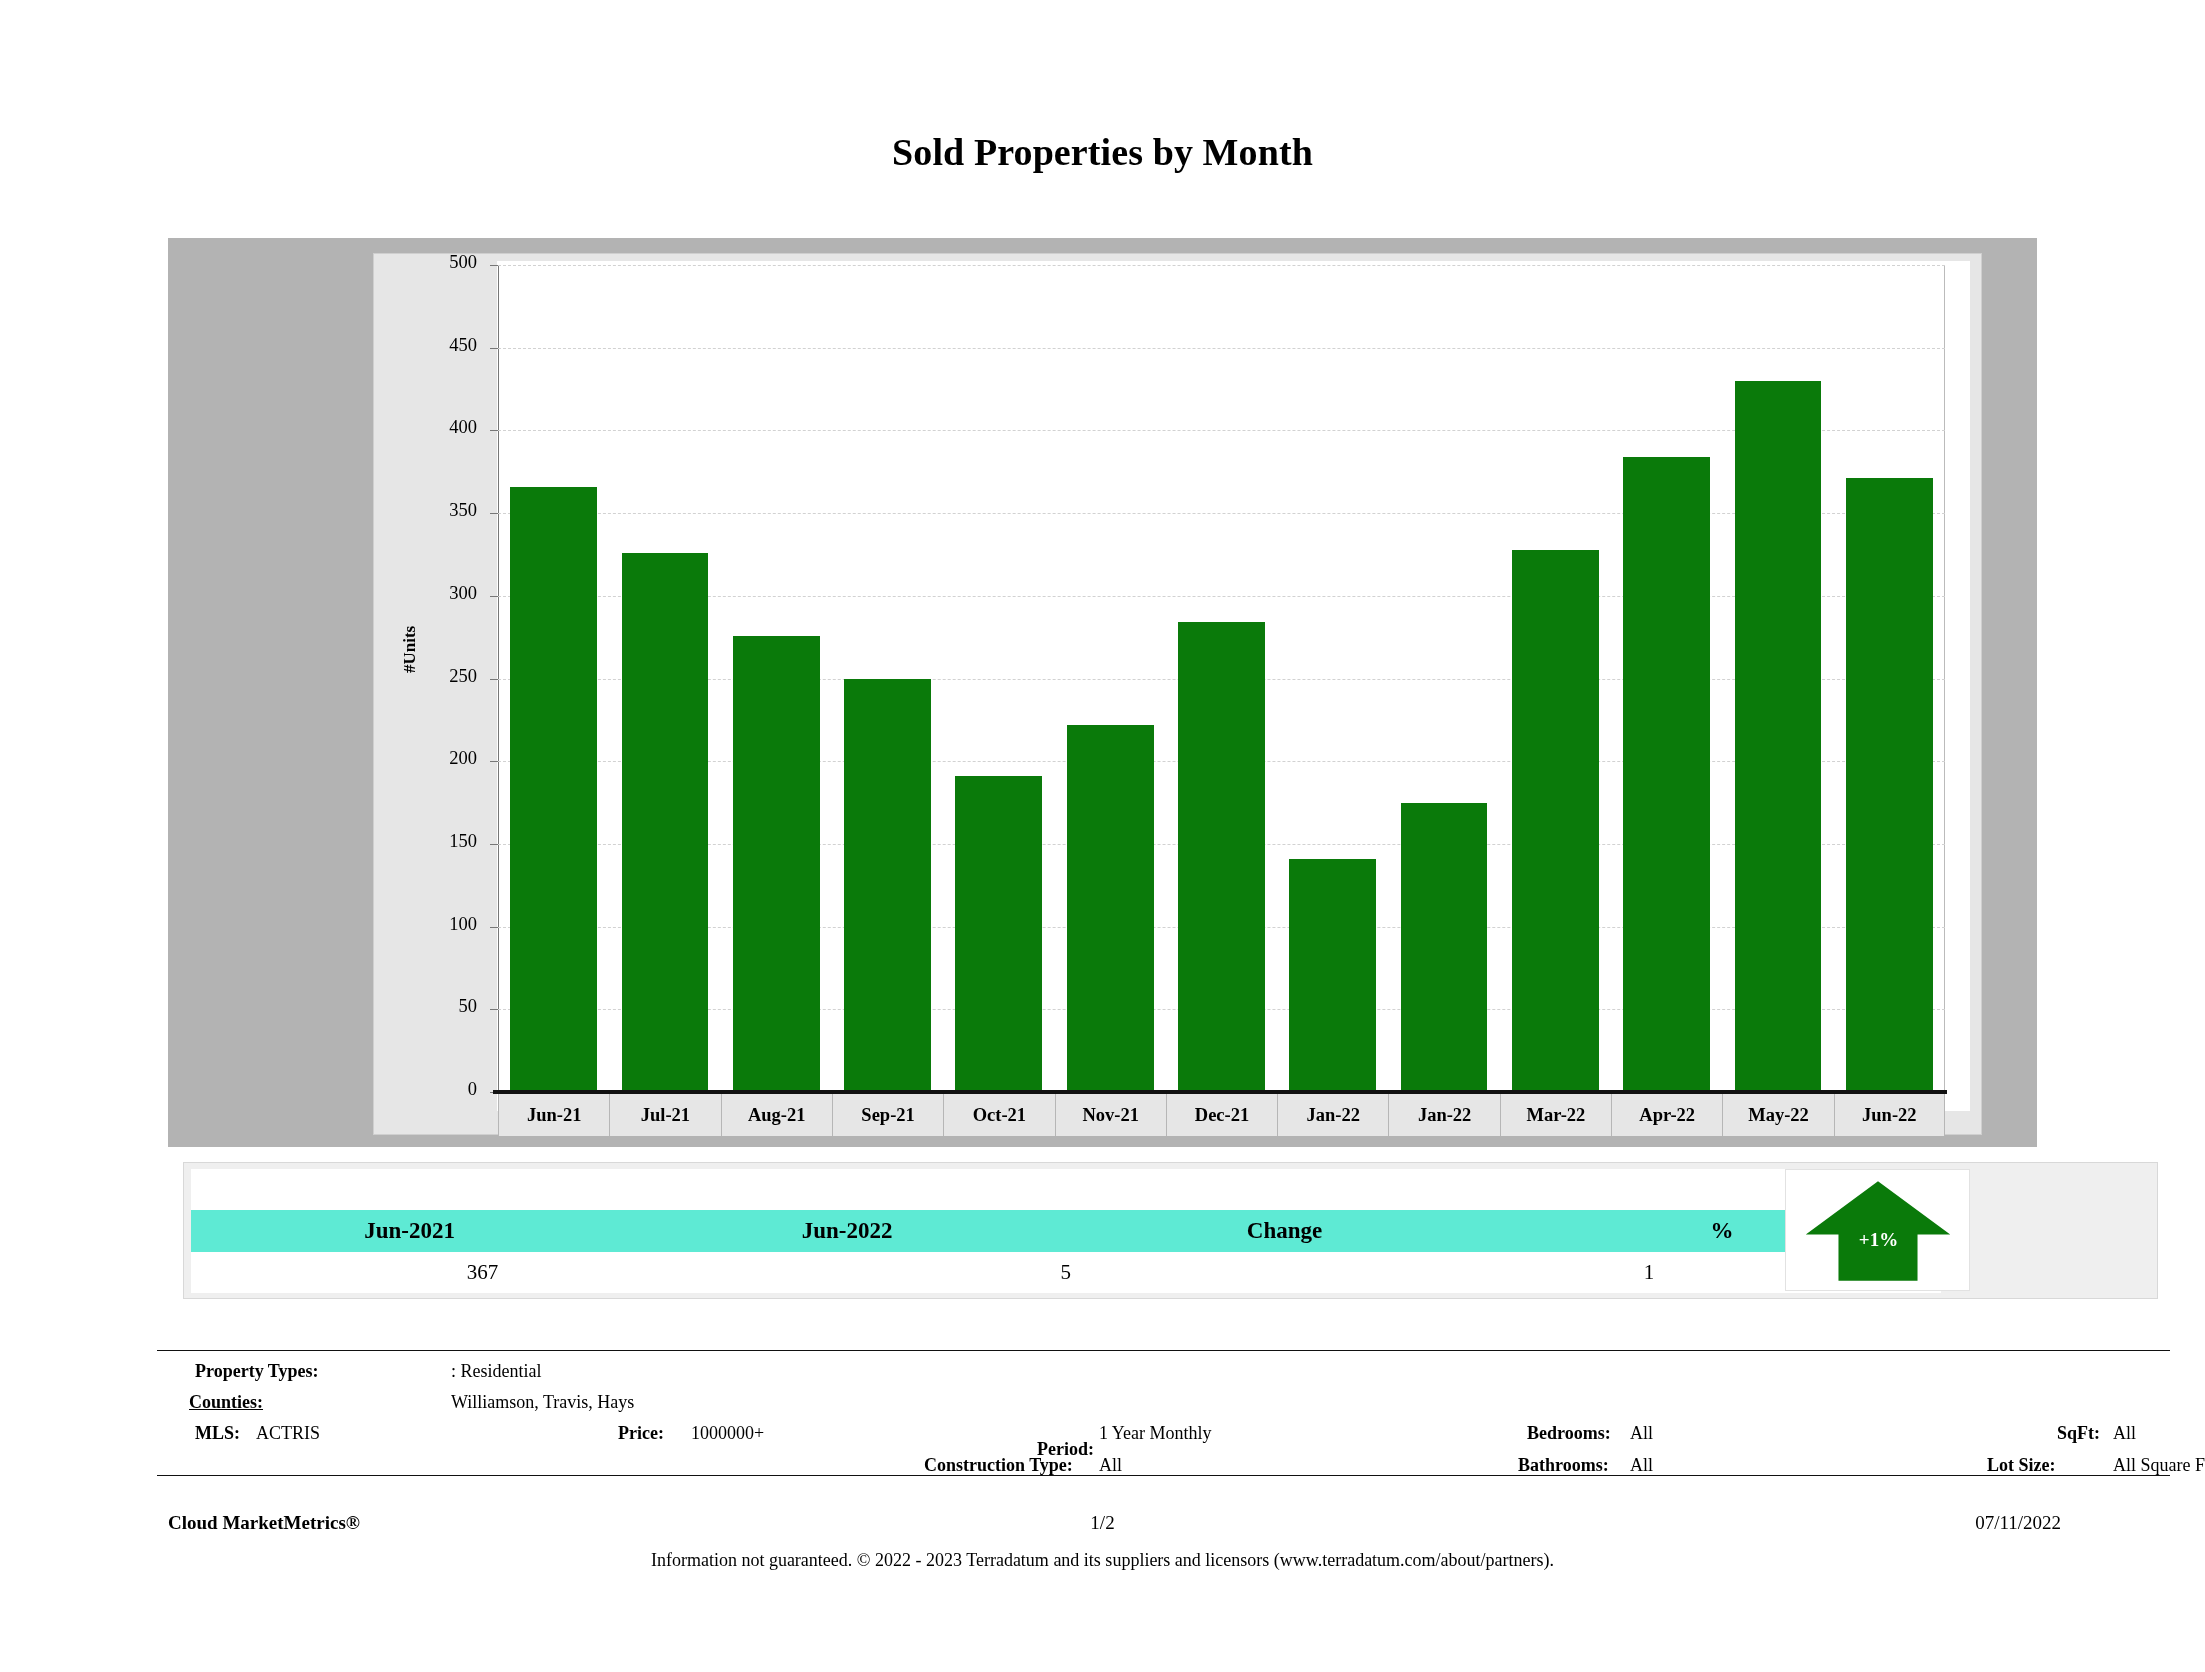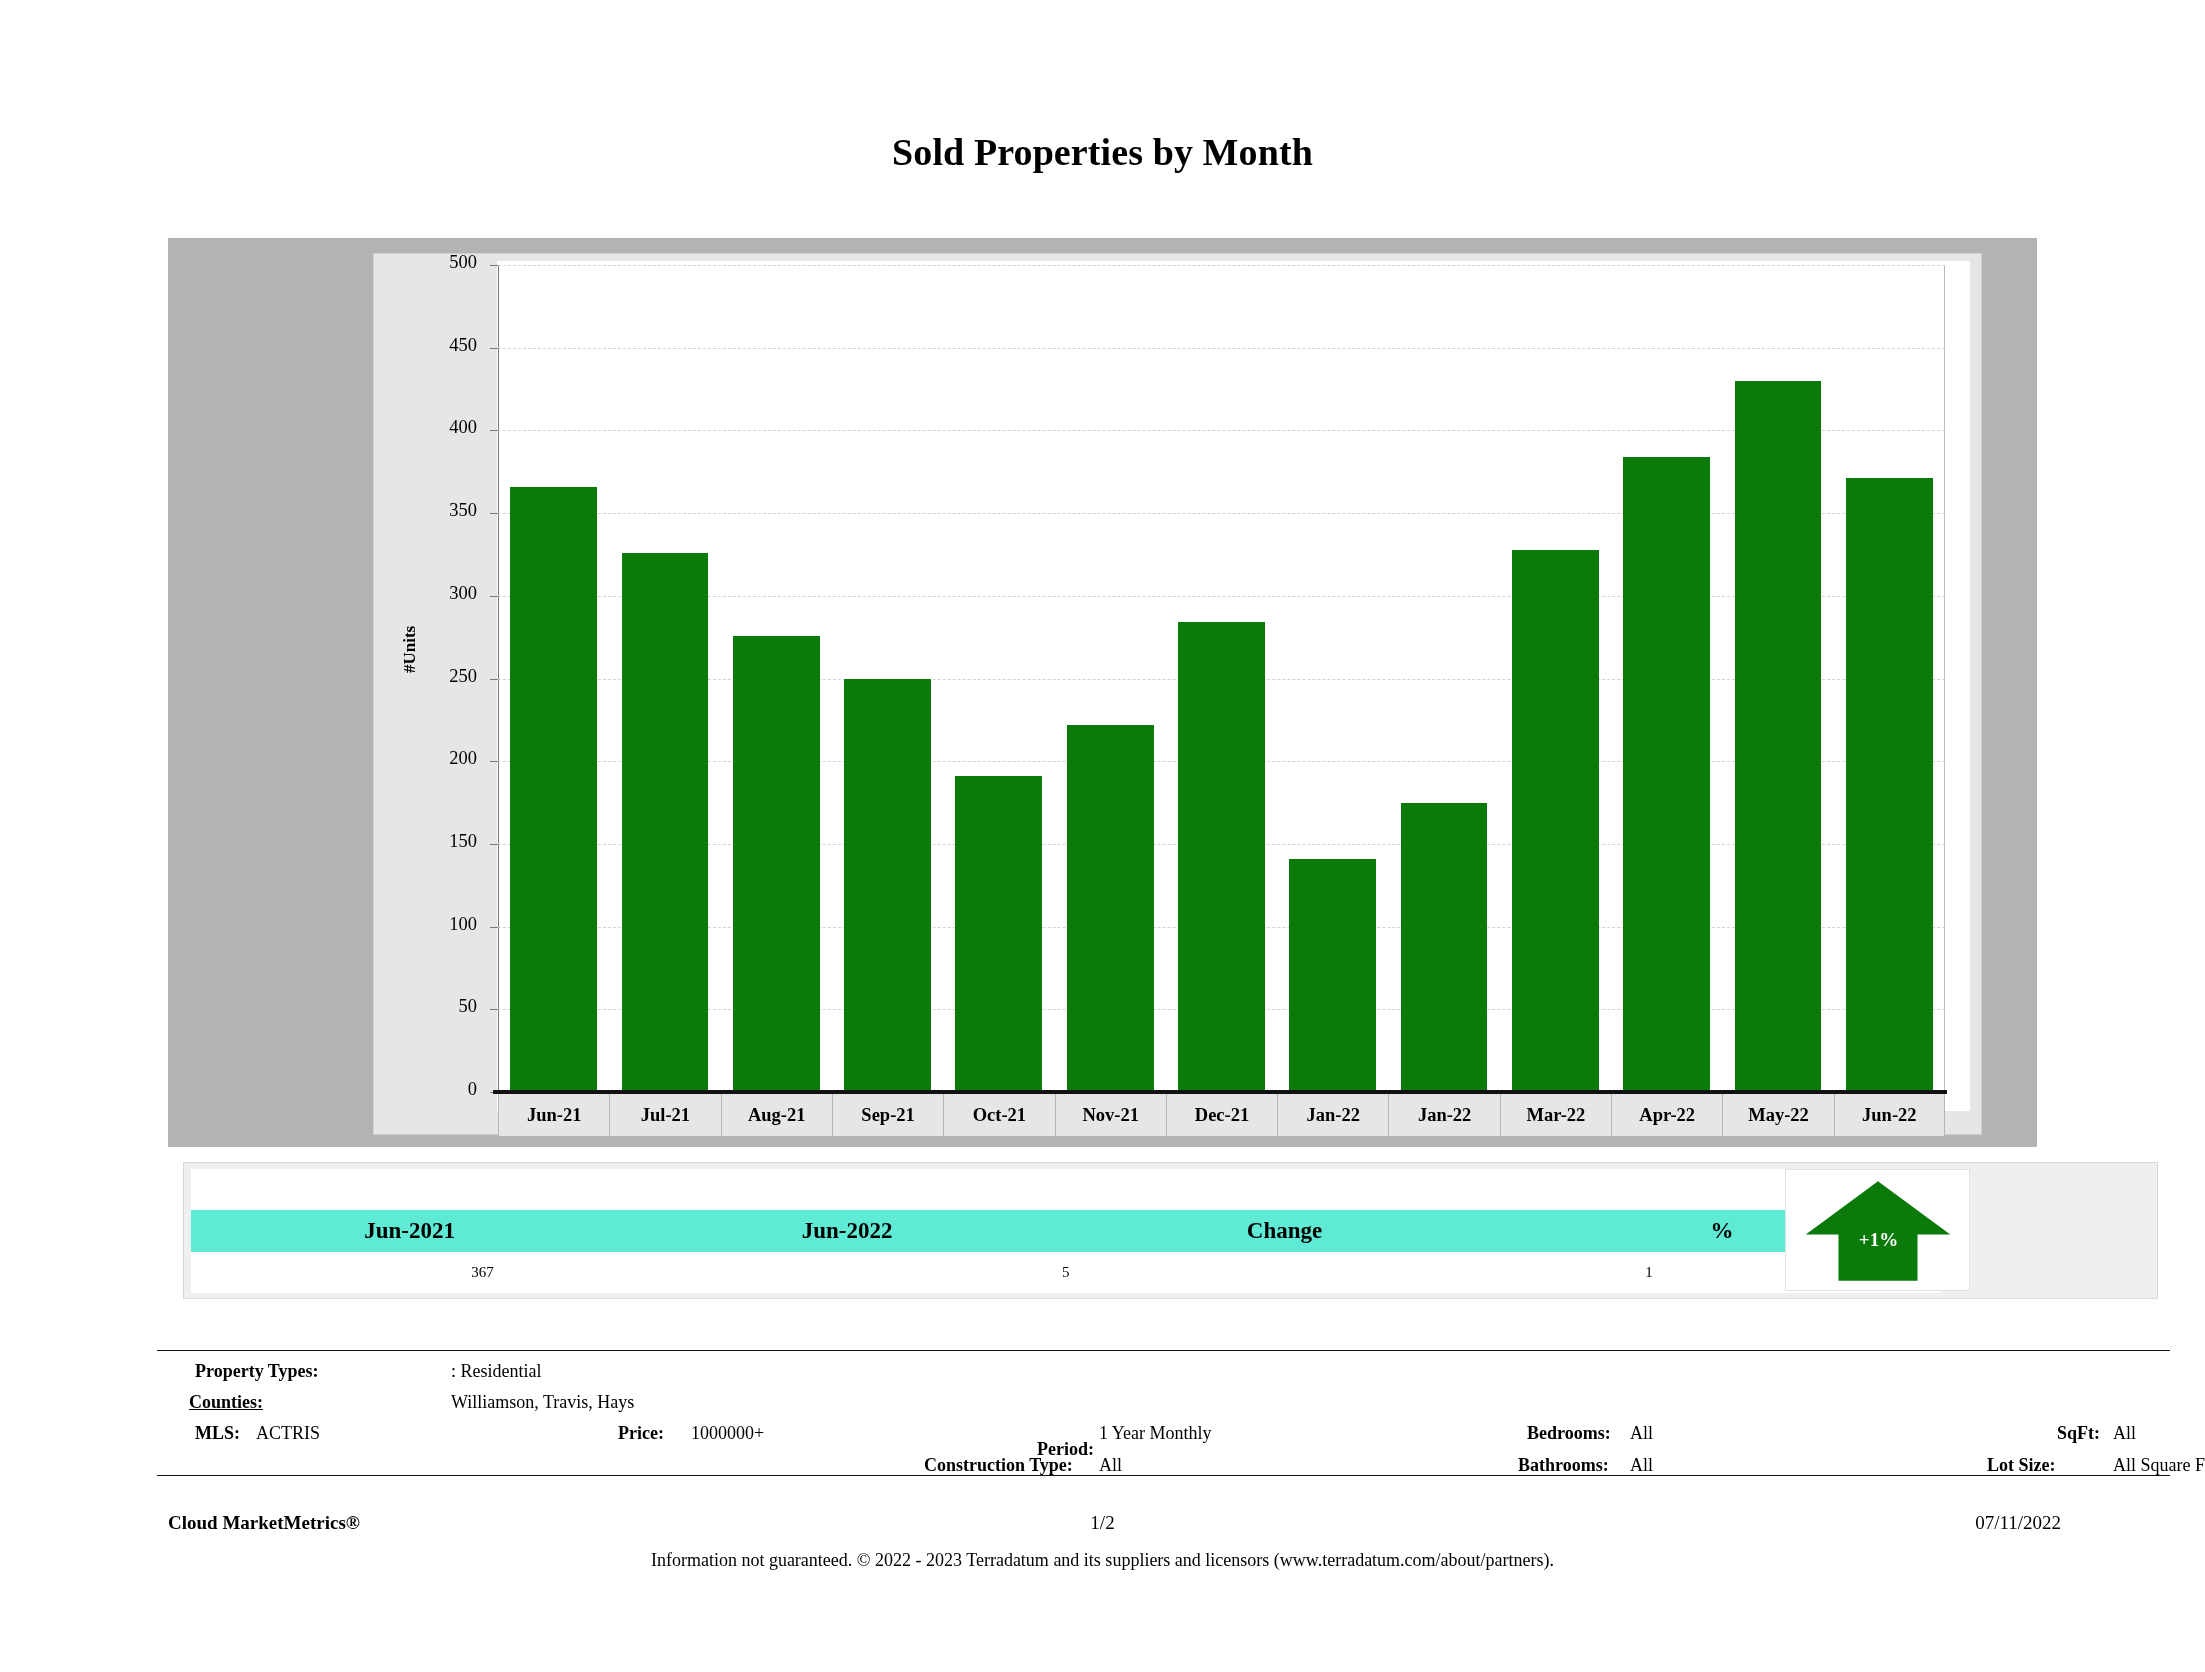--- a/index.html
+++ b/index.html
@@ -207,21 +207,21 @@
     position: absolute;
     left: 0; top: 83px;
     width: 100%;
     height: 41px;
     background: #ffffff;
     display: flex;
   }
   .summary-vals div {
     flex: 1;
     text-align: center;
-    font-size: 15px;
+    font-size: 21px;
     line-height: 41px;
     font-family: "Liberation Serif", serif;
   }
 
   .arrow-box {
     position: absolute;
     left: 1785px;
     top: 1169px;
     width: 185px;
     height: 122px;

